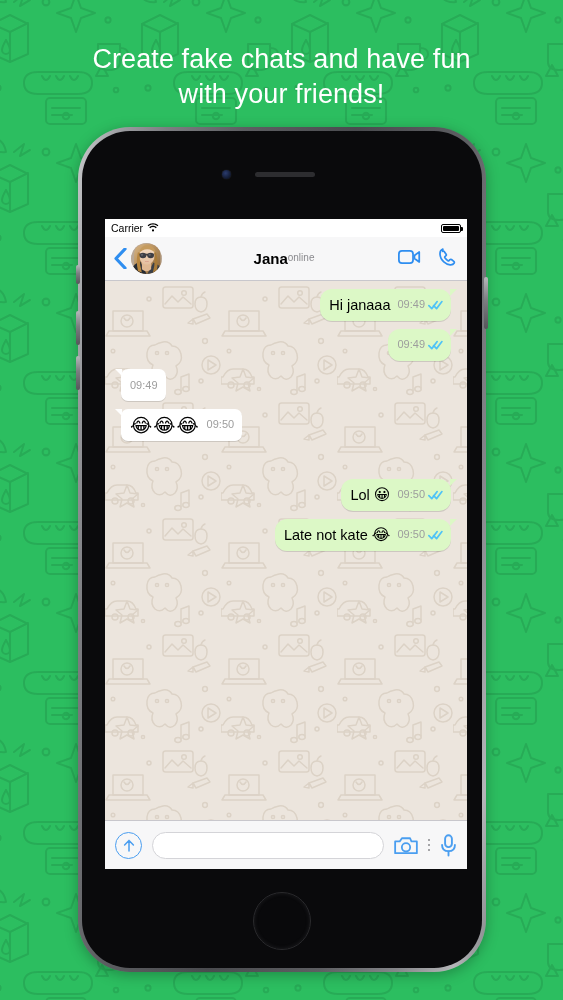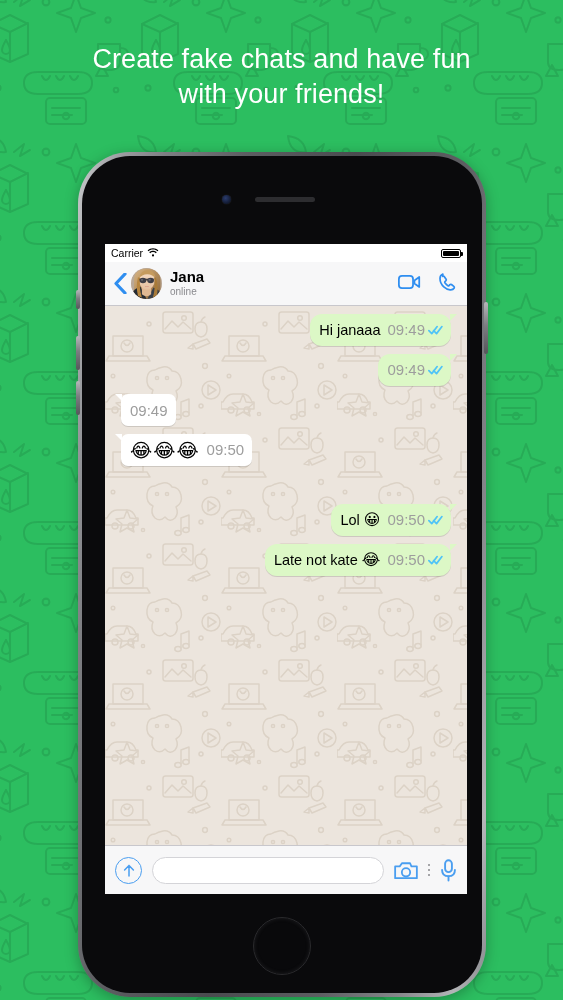--- a/index.html
+++ b/index.html
@@ -39,21 +39,21 @@
     font-weight: 400;
     letter-spacing: 0.1px;
     z-index: 5;
   }
   .promo-line { display: block; }
 
   
   .phone {
     position: absolute;
     left: 78px;
-    top: 152px;
+    top: 127px;
     width: 408px;
     height: 845px;
     z-index: 4;
   }
   .phone-frame {
     position: absolute;
     inset: 0;
     border-radius: 52px;
     background: linear-gradient(100deg,#c9cacc 0%,#9b9ca0 8%,#7d7e82 16%,#5d5e62 30%,#4a4b4f 50%,#5d5e62 70%,#85868a 84%,#b4b5b8 94%,#86878b 100%);
     box-shadow: 0 3px 14px rgba(0,0,0,.28);
@@ -171,21 +171,21 @@
   .avatar {
     width: 31px; height: 31px;
     border-radius: 50%;
     flex: none;
     margin-right: 8px;
     overflow: hidden;
     position: relative;
     background: #cbb6a4;
   }
   .avatar svg { display: block; width: 100%; height: 100%; }
-  .contact-block { display: flex; flex-direction: column; justify-content: center; flex: 1; min-width: 0; }
+  .contact-block { display: flex; flex-direction: row; justify-content: center; flex: 1; min-width: 0; }
   .contact-name { font-size: 15px; font-weight: bold; color: #000; line-height: 16px; }
   .contact-status { font-size: 10px; color: #8a8a8e; line-height: 12px; margin-top: 1px; }
   .header-actions { display: flex; align-items: center; gap: 16px; flex: none; }
 
   
   .messages {
     position: relative;
     height: 539px;
     padding: 8px 9px 4px 9px;
     overflow: hidden;
@@ -243,21 +243,21 @@
     flex: none;
     padding-bottom: 1px;
   }
   .meta-wrap {
     display: flex;
     justify-content: flex-end;
     align-items: center;
     gap: 3px;
     margin-top: 1px;
   }
-  .time { font-size: 15px; color: #9d9d9d; white-space: nowrap; }
+  .time { font-size: 11px; color: #9d9d9d; white-space: nowrap; }
   .ticks { display: inline-flex; align-items: center; }
 
   .bubble.emoji-only .bubble-text { font-size: 19px; letter-spacing: 1px; }
 
   
   .inputbar {
     height: 49px;
     background: #f7f7f8;
     border-top: 1px solid #c8c7cc;
     display: flex;

